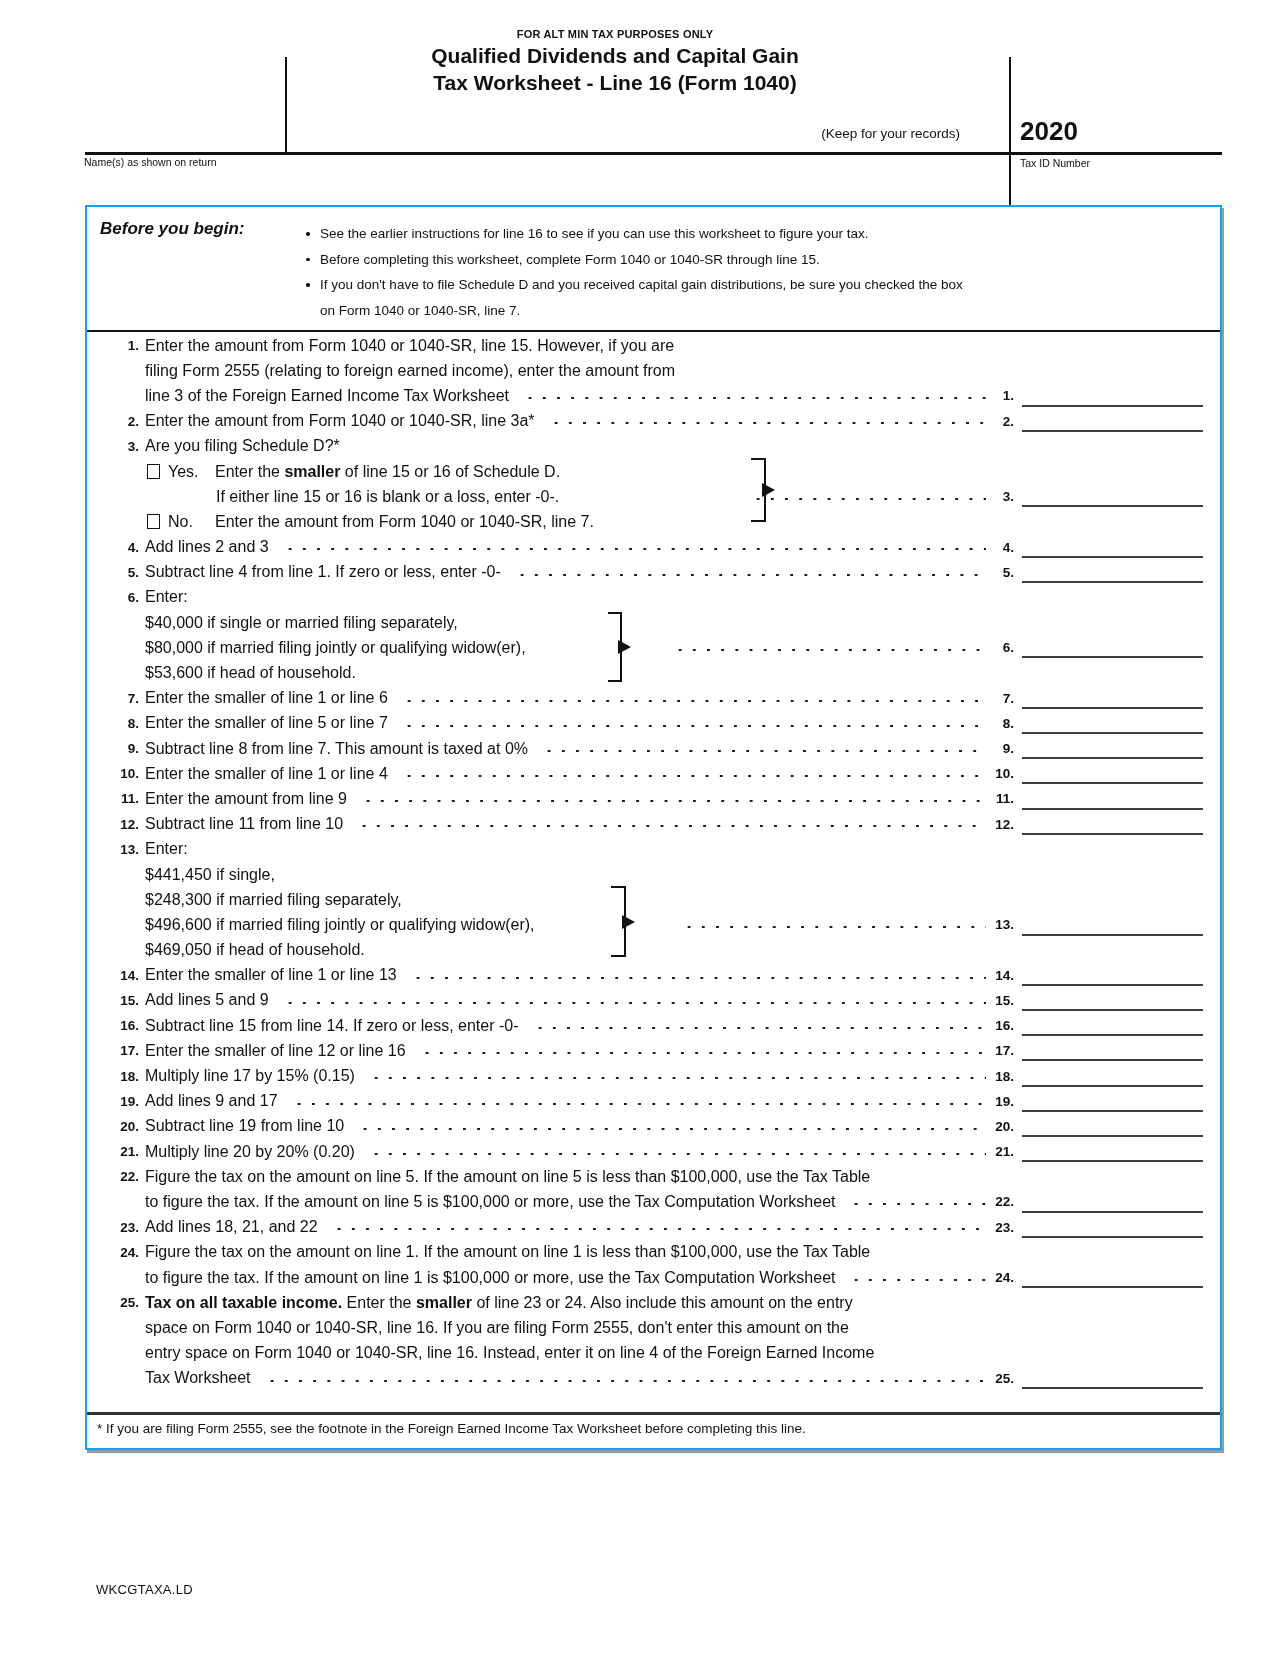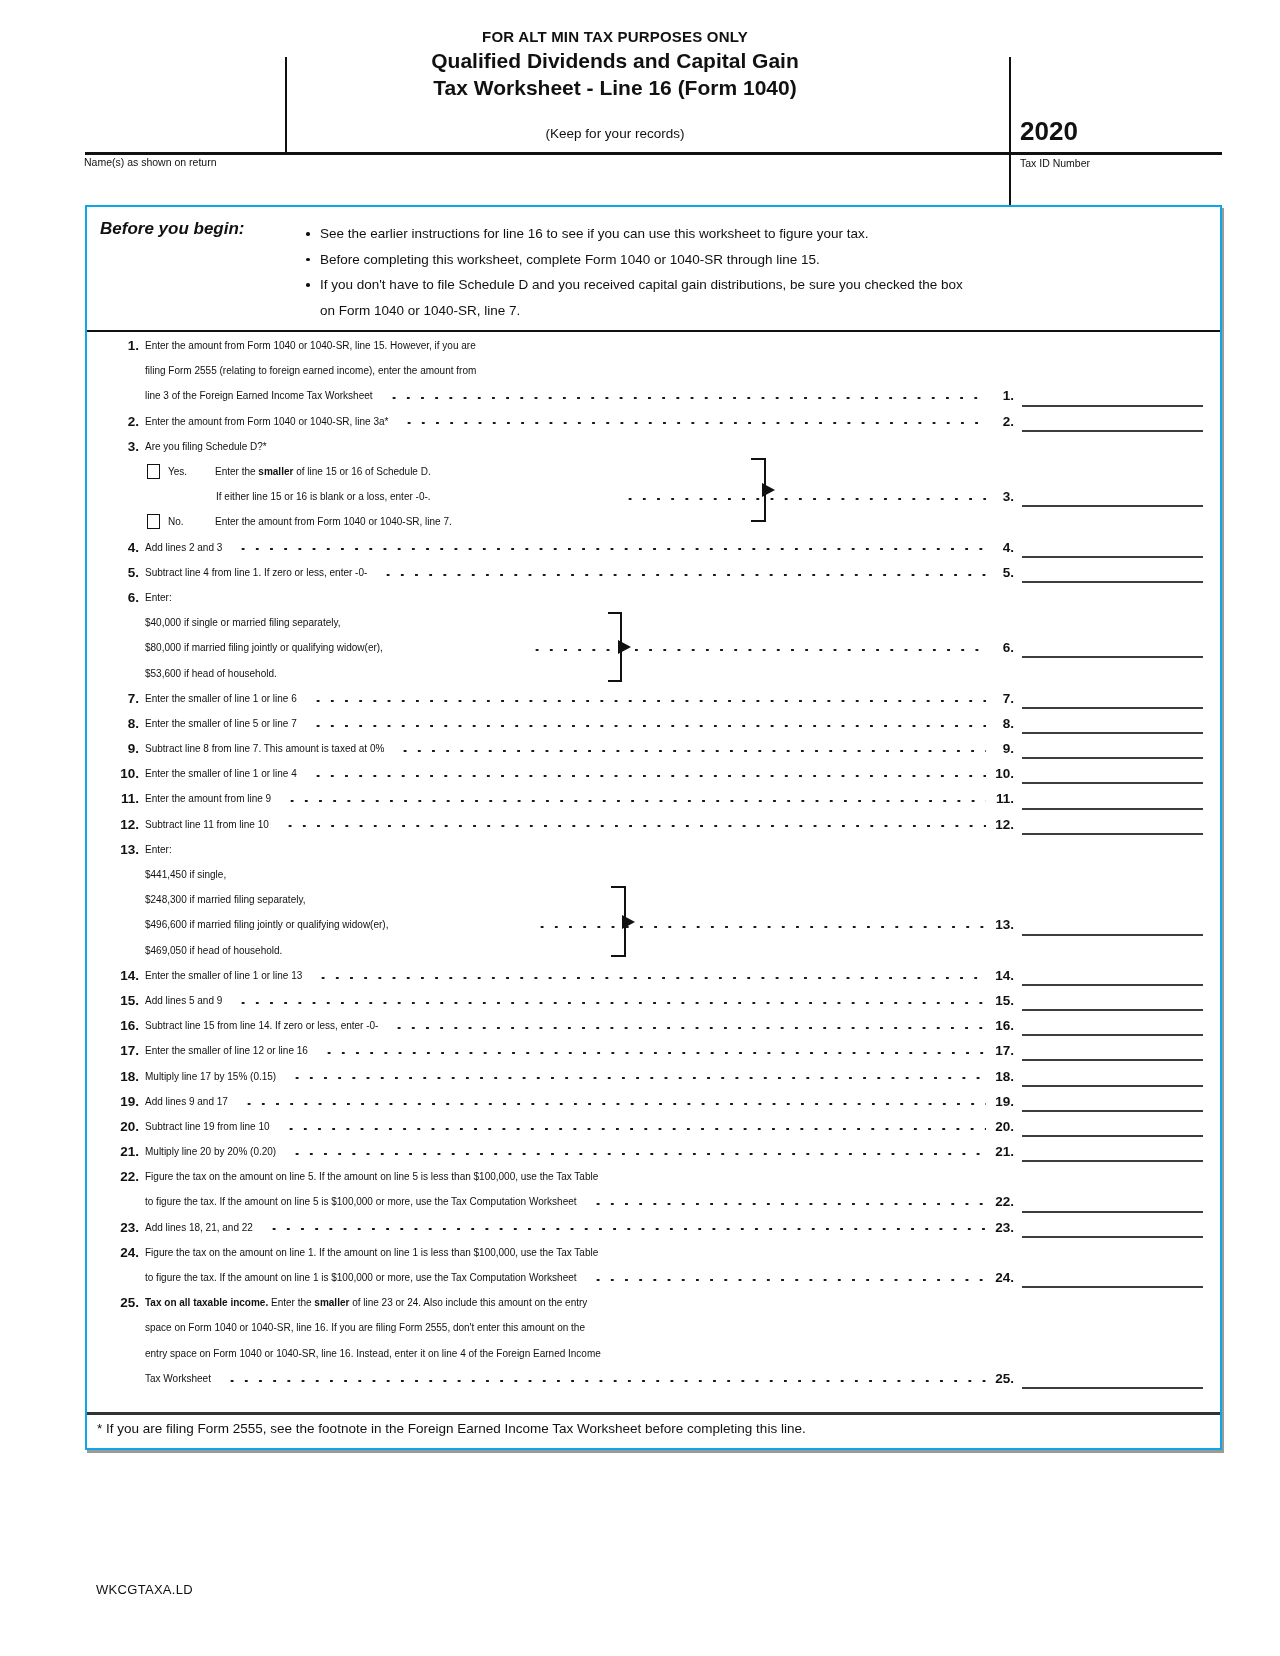--- a/index.html
+++ b/index.html
@@ -1,23 +1,23 @@
 <!DOCTYPE html>
 <html><head>
 <meta charset="utf-8">
 <style>
   html,body{margin:0;padding:0;background:#fff;}
   .page{position:relative;width:1280px;height:1656px;background:#fff;
         font-family:"Liberation Sans",sans-serif;color:#111;overflow:hidden;}
 
   
   .hdr-center{position:absolute;left:270px;top:28px;width:690px;text-align:center;}
-  .alt-min{font-size:15px;font-weight:bold;letter-spacing:.2px;}
+  .alt-min{font-size:11px;font-weight:bold;letter-spacing:.2px;}
   .title{font-size:21px;font-weight:bold;line-height:26.5px;margin-top:3px;}
-  .keep{position:absolute;left:270px;top:126px;width:690px;text-align:center;font-size:13.5px;}
+  .keep{position:absolute;left:270px;top:126px;width:690px;text-align:right;font-size:13.5px;}
   .year{position:absolute;left:1020px;top:116px;font-size:26px;font-weight:bold;}
   .vline{position:absolute;width:2px;background:#111;}
   .v-left{left:285px;top:57px;height:95px;}
   .v-right{left:1009px;top:57px;height:148px;}
   .hdr-rule{position:absolute;left:85px;top:152px;width:1137px;height:3px;background:#111;}
   .small-label{position:absolute;font-size:10.5px;color:#111;}
   .name-label{left:84px;top:156px;}
   .taxid-label{left:1020px;top:157px;}
   .fill-region{position:absolute;background:transparent;}
   .name-region{left:86px;top:170px;width:920px;height:33px;}
@@ -30,21 +30,21 @@
   .byb-label{position:absolute;left:13px;top:12px;font-size:17px;font-weight:bold;font-style:italic;}
   .byb-lines{position:absolute;left:217px;top:14px;right:10px;}
   .byb-row{position:relative;padding-left:16px;font-size:13.5px;line-height:25.5px;white-space:nowrap;}
   .byb-row.dot::before{content:"";position:absolute;left:2px;top:11px;width:3.5px;height:3.5px;border-radius:50%;background:#111;}
   .byb-row.wrap{padding-left:16px;}
 
   
   .lines{position:absolute;left:0;top:126px;right:0;}
   .wrow{display:grid;grid-template-columns:58px 1fr 30px 181px;height:25.2px;padding-right:17px;align-items:stretch;}
   .c-no{font-weight:bold;font-size:13.5px;text-align:right;padding-right:6px;display:flex;align-items:center;justify-content:flex-end;}
-  .c-text{display:flex;align-items:center;font-size:10px;white-space:nowrap;overflow:visible;}
+  .c-text{display:flex;align-items:center;font-size:16px;white-space:nowrap;overflow:visible;}
   .c-text.sub{padding-left:71px;}
   .cbox{width:13px;height:15px;border:1.5px solid #111;margin:0 8px 0 2px;flex:none;box-sizing:border-box;background:#fff;}
   .cb-label{font-weight:normal;width:47px;flex:none;}
   .leader{flex:1;height:100%;margin:0 6px 0 12px;
           background-image:radial-gradient(circle,#1a1a1a 1.15px,transparent 1.5px);
           background-size:14.2px 6px;background-repeat:repeat-x;background-position:2px 62%;}
   .wrow.gap-a .leader{margin-left:190px;}
   .wrow.gap-b .leader{margin-left:145px;}
   .c-enum{font-weight:bold;font-size:13.5px;display:flex;align-items:center;justify-content:flex-end;padding-right:8px;}
   .c-line{position:relative;}

